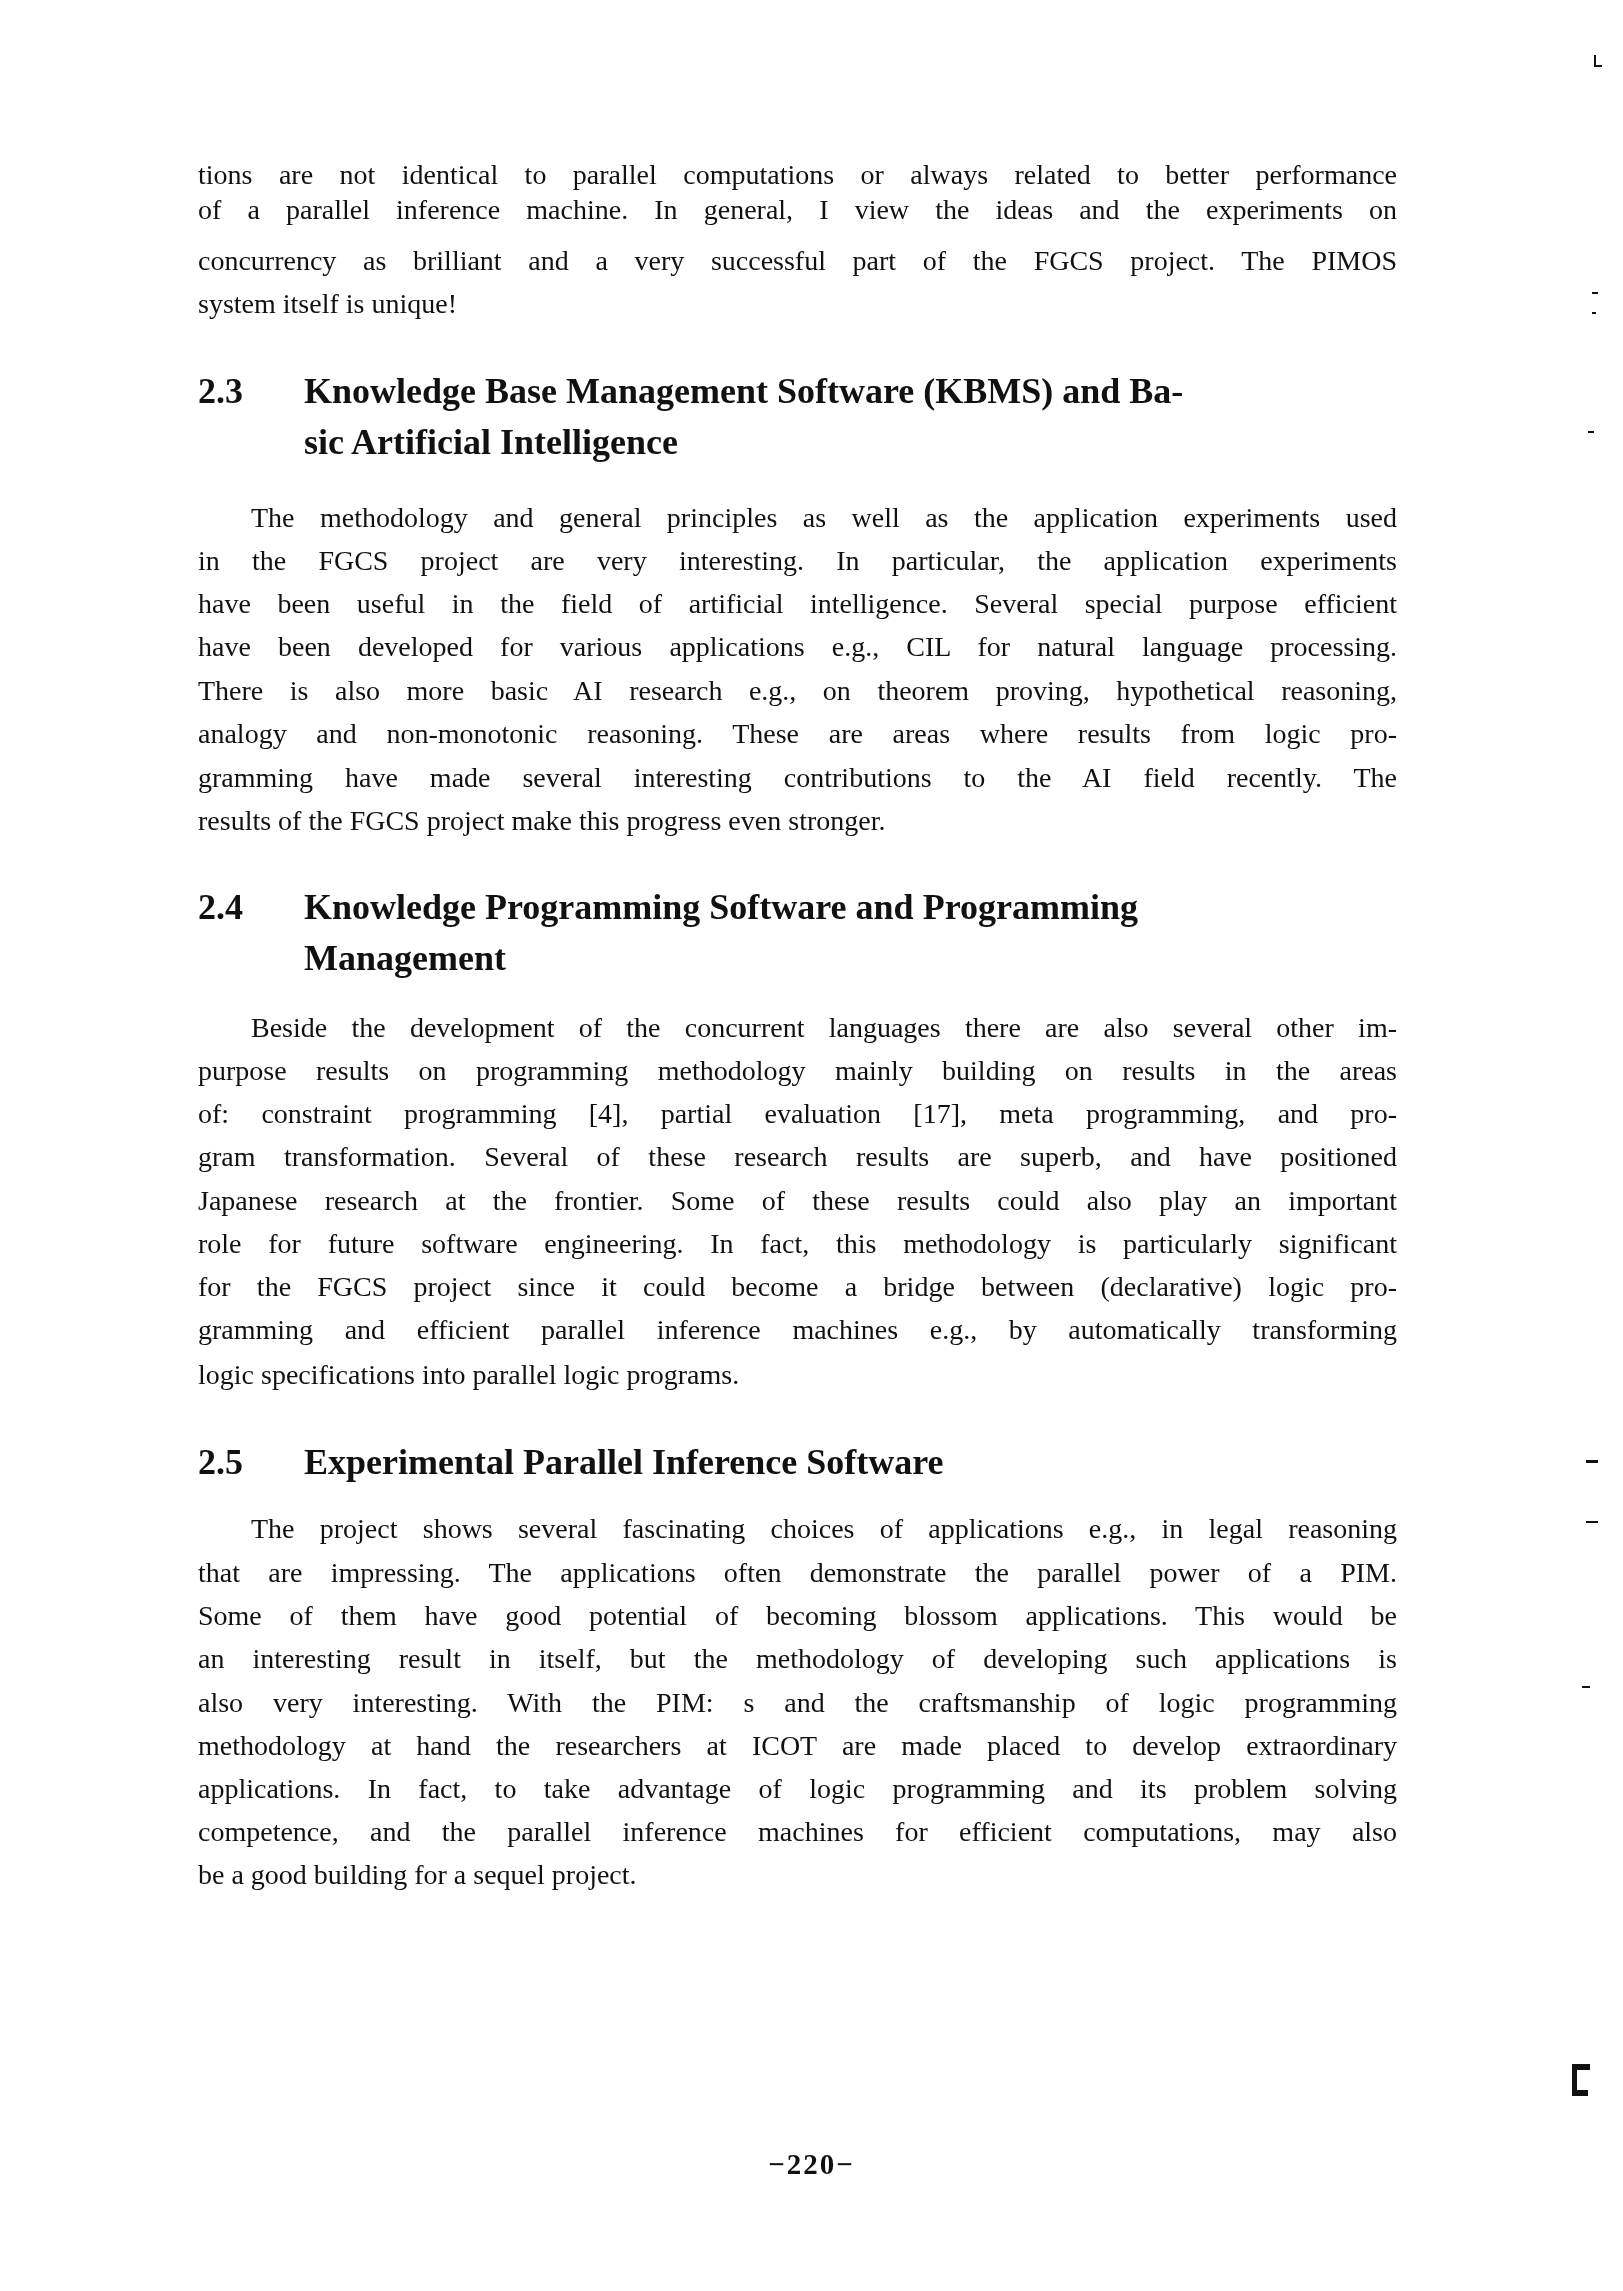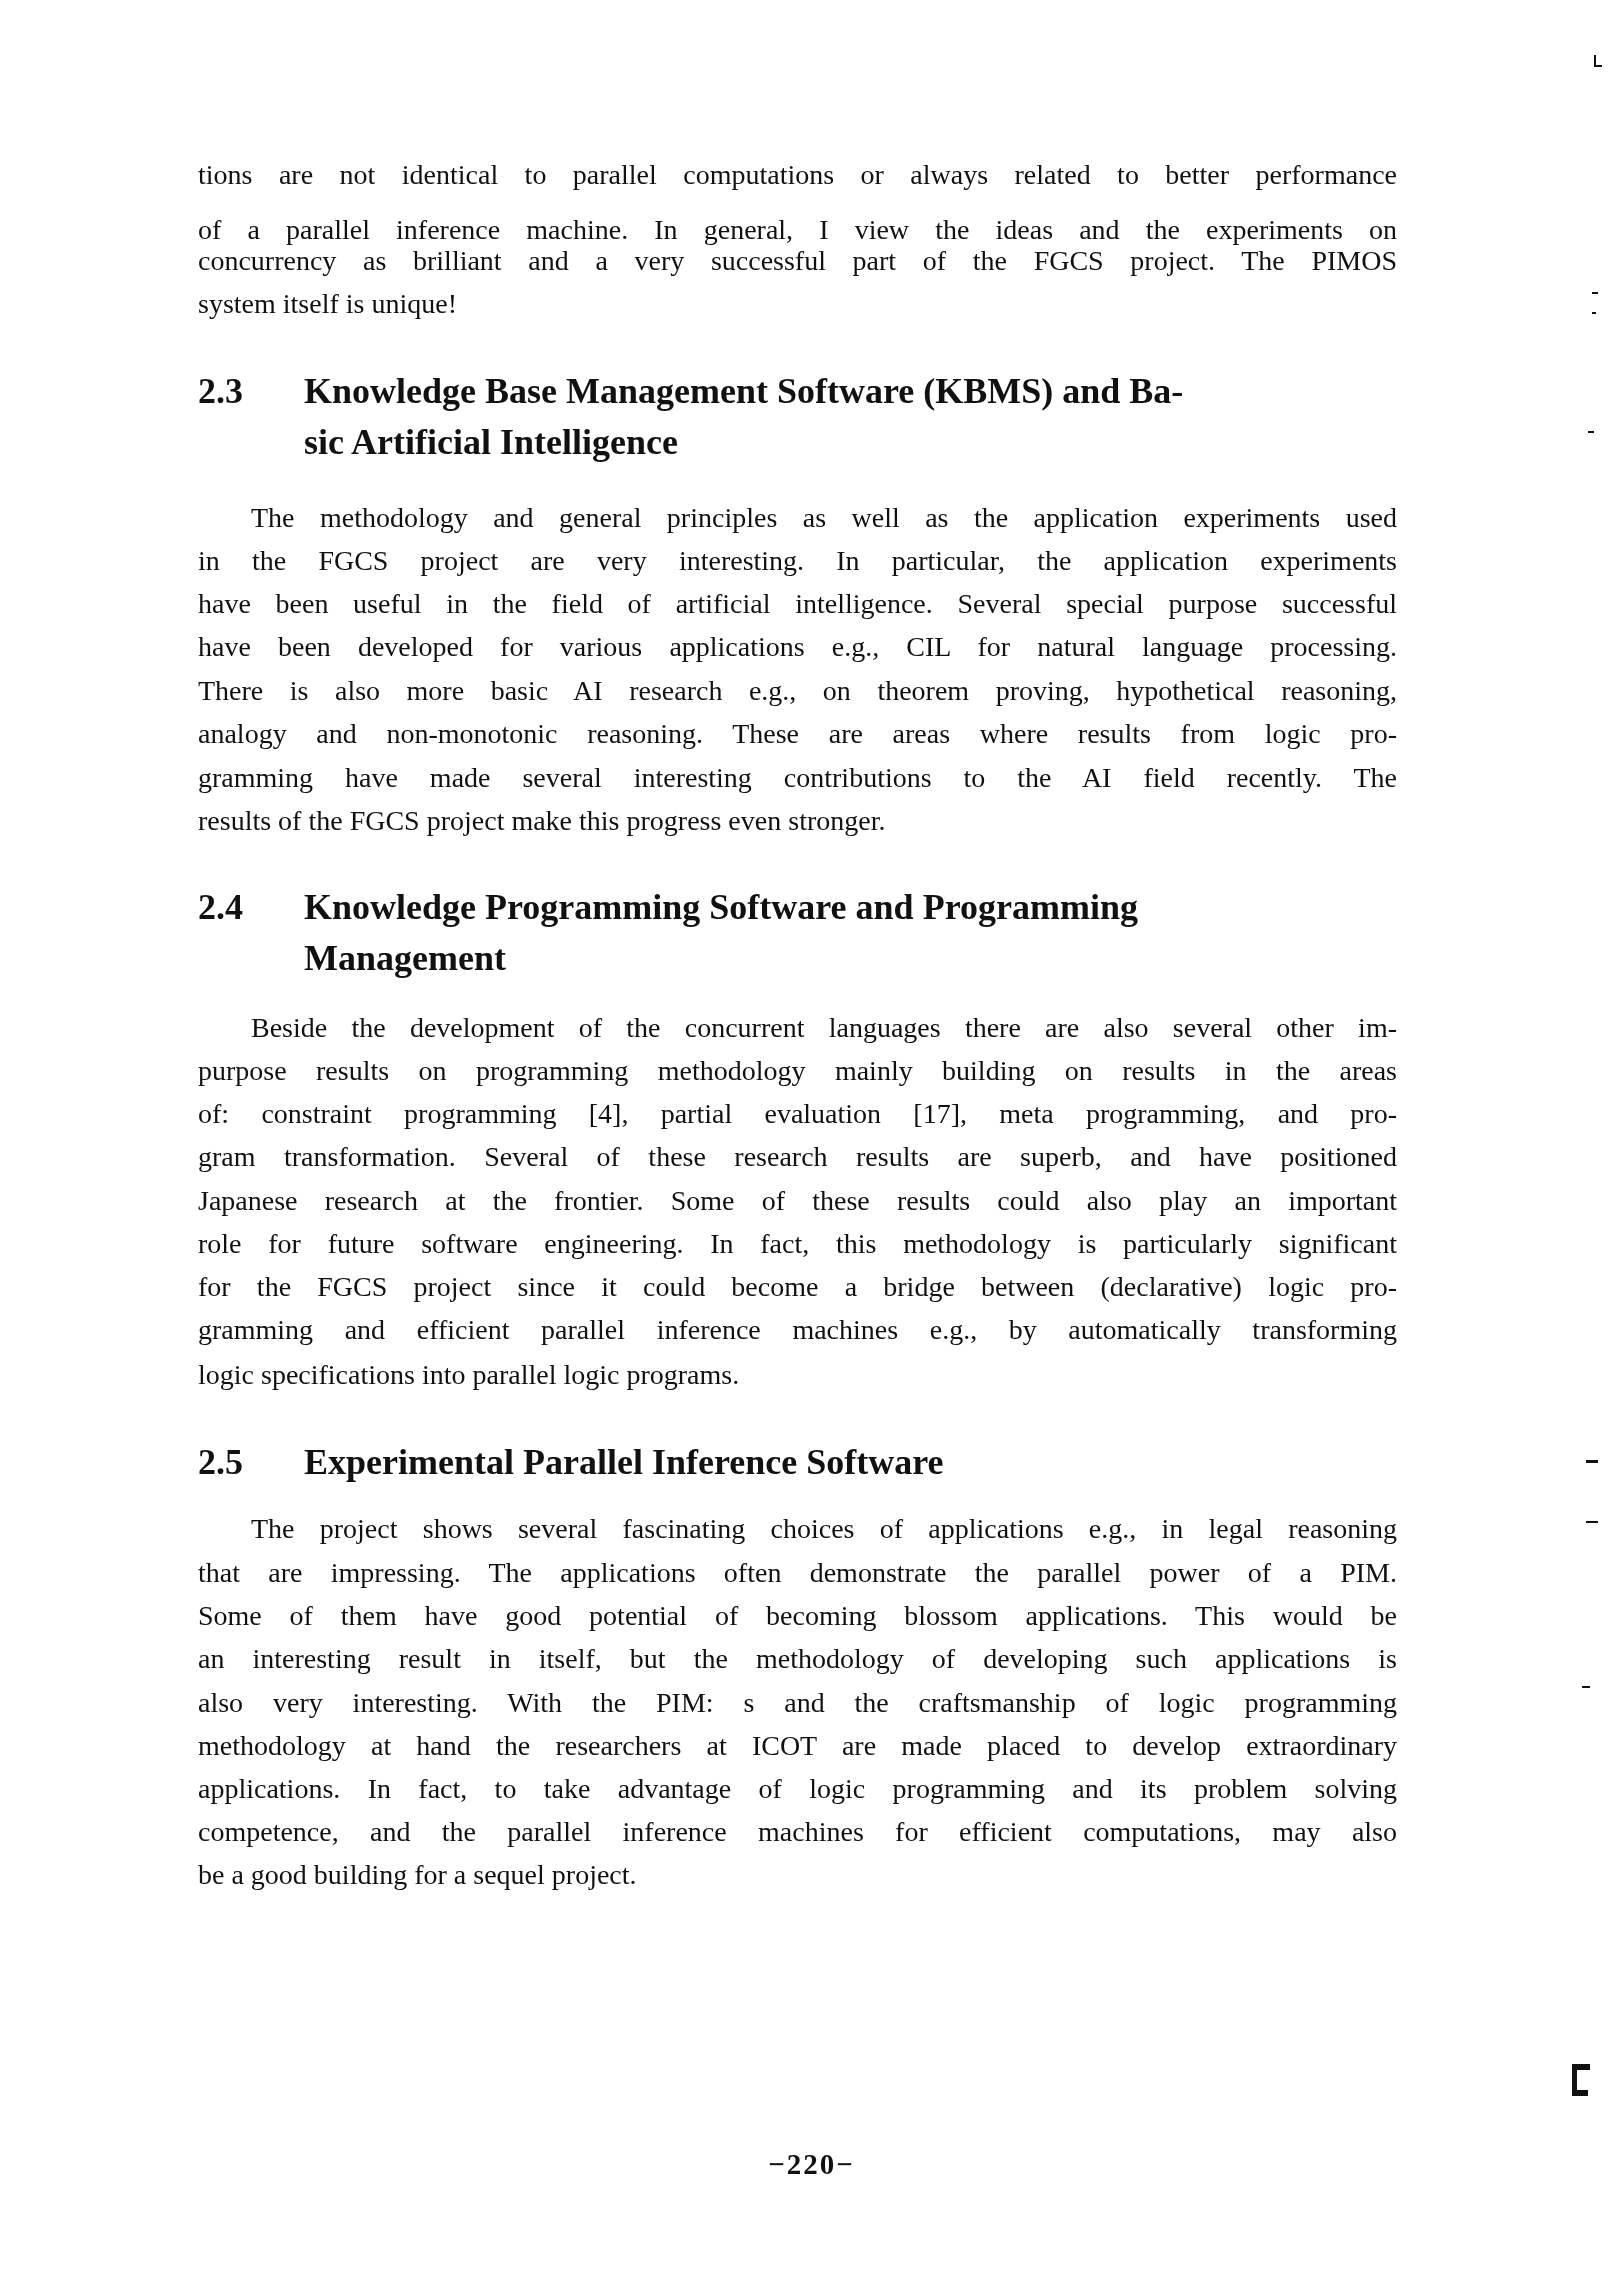--- a/index.html
+++ b/index.html
@@ -28,37 +28,37 @@
   }
   .mark { position: absolute; background: #111; }
 </style>
 </head>
 <body>
 
 <div class="page">
 
   <div>
     <div class="line" style="top:157px">tions are not identical to parallel computations or always related to better performance</div>
-    <div class="line" style="top:212px">of a parallel inference machine. In general, I view the ideas and the experiments on</div>
+    <div class="line" style="top:192px">of a parallel inference machine. In general, I view the ideas and the experiments on</div>
     <div class="line" style="top:243px">concurrency as brilliant and a very successful part of the FGCS project. The PIMOS</div>
     <div class="line last" style="top:286px">system itself is unique!</div>
   </div>
 
   <div>
     <div class="heading" style="top:370px">
       <span class="num">2.3</span>
       <span class="title">Knowledge Base Management Software (KBMS) and Ba-</span>
     </div>
     <div class="heading" style="top:421px">
       <span class="title">sic Artificial Intelligence</span>
     </div>
     <div>
       <div class="line indent" style="top:500px">The methodology and general principles as well as the application experiments used</div>
       <div class="line" style="top:543px">in the FGCS project are very interesting. In particular, the application experiments</div>
-      <div class="line" style="top:586px">have been useful in the field of artificial intelligence. Several special purpose successful</div>
+      <div class="line" style="top:586px">have been useful in the field of artificial intelligence. Several special purpose efficient</div>
       <div class="line" style="top:629px">have been developed for various applications e.g., CIL for natural language processing.</div>
       <div class="line" style="top:673px">There is also more basic AI research e.g., on theorem proving, hypothetical reasoning,</div>
       <div class="line" style="top:716px">analogy and non-monotonic reasoning. These are areas where results from logic pro-</div>
       <div class="line" style="top:760px">gramming have made several interesting contributions to the AI field recently. The</div>
       <div class="line last" style="top:803px">results of the FGCS project make this progress even stronger.</div>
     </div>
   </div>
 
   <div>
     <div class="heading" style="top:886px">

